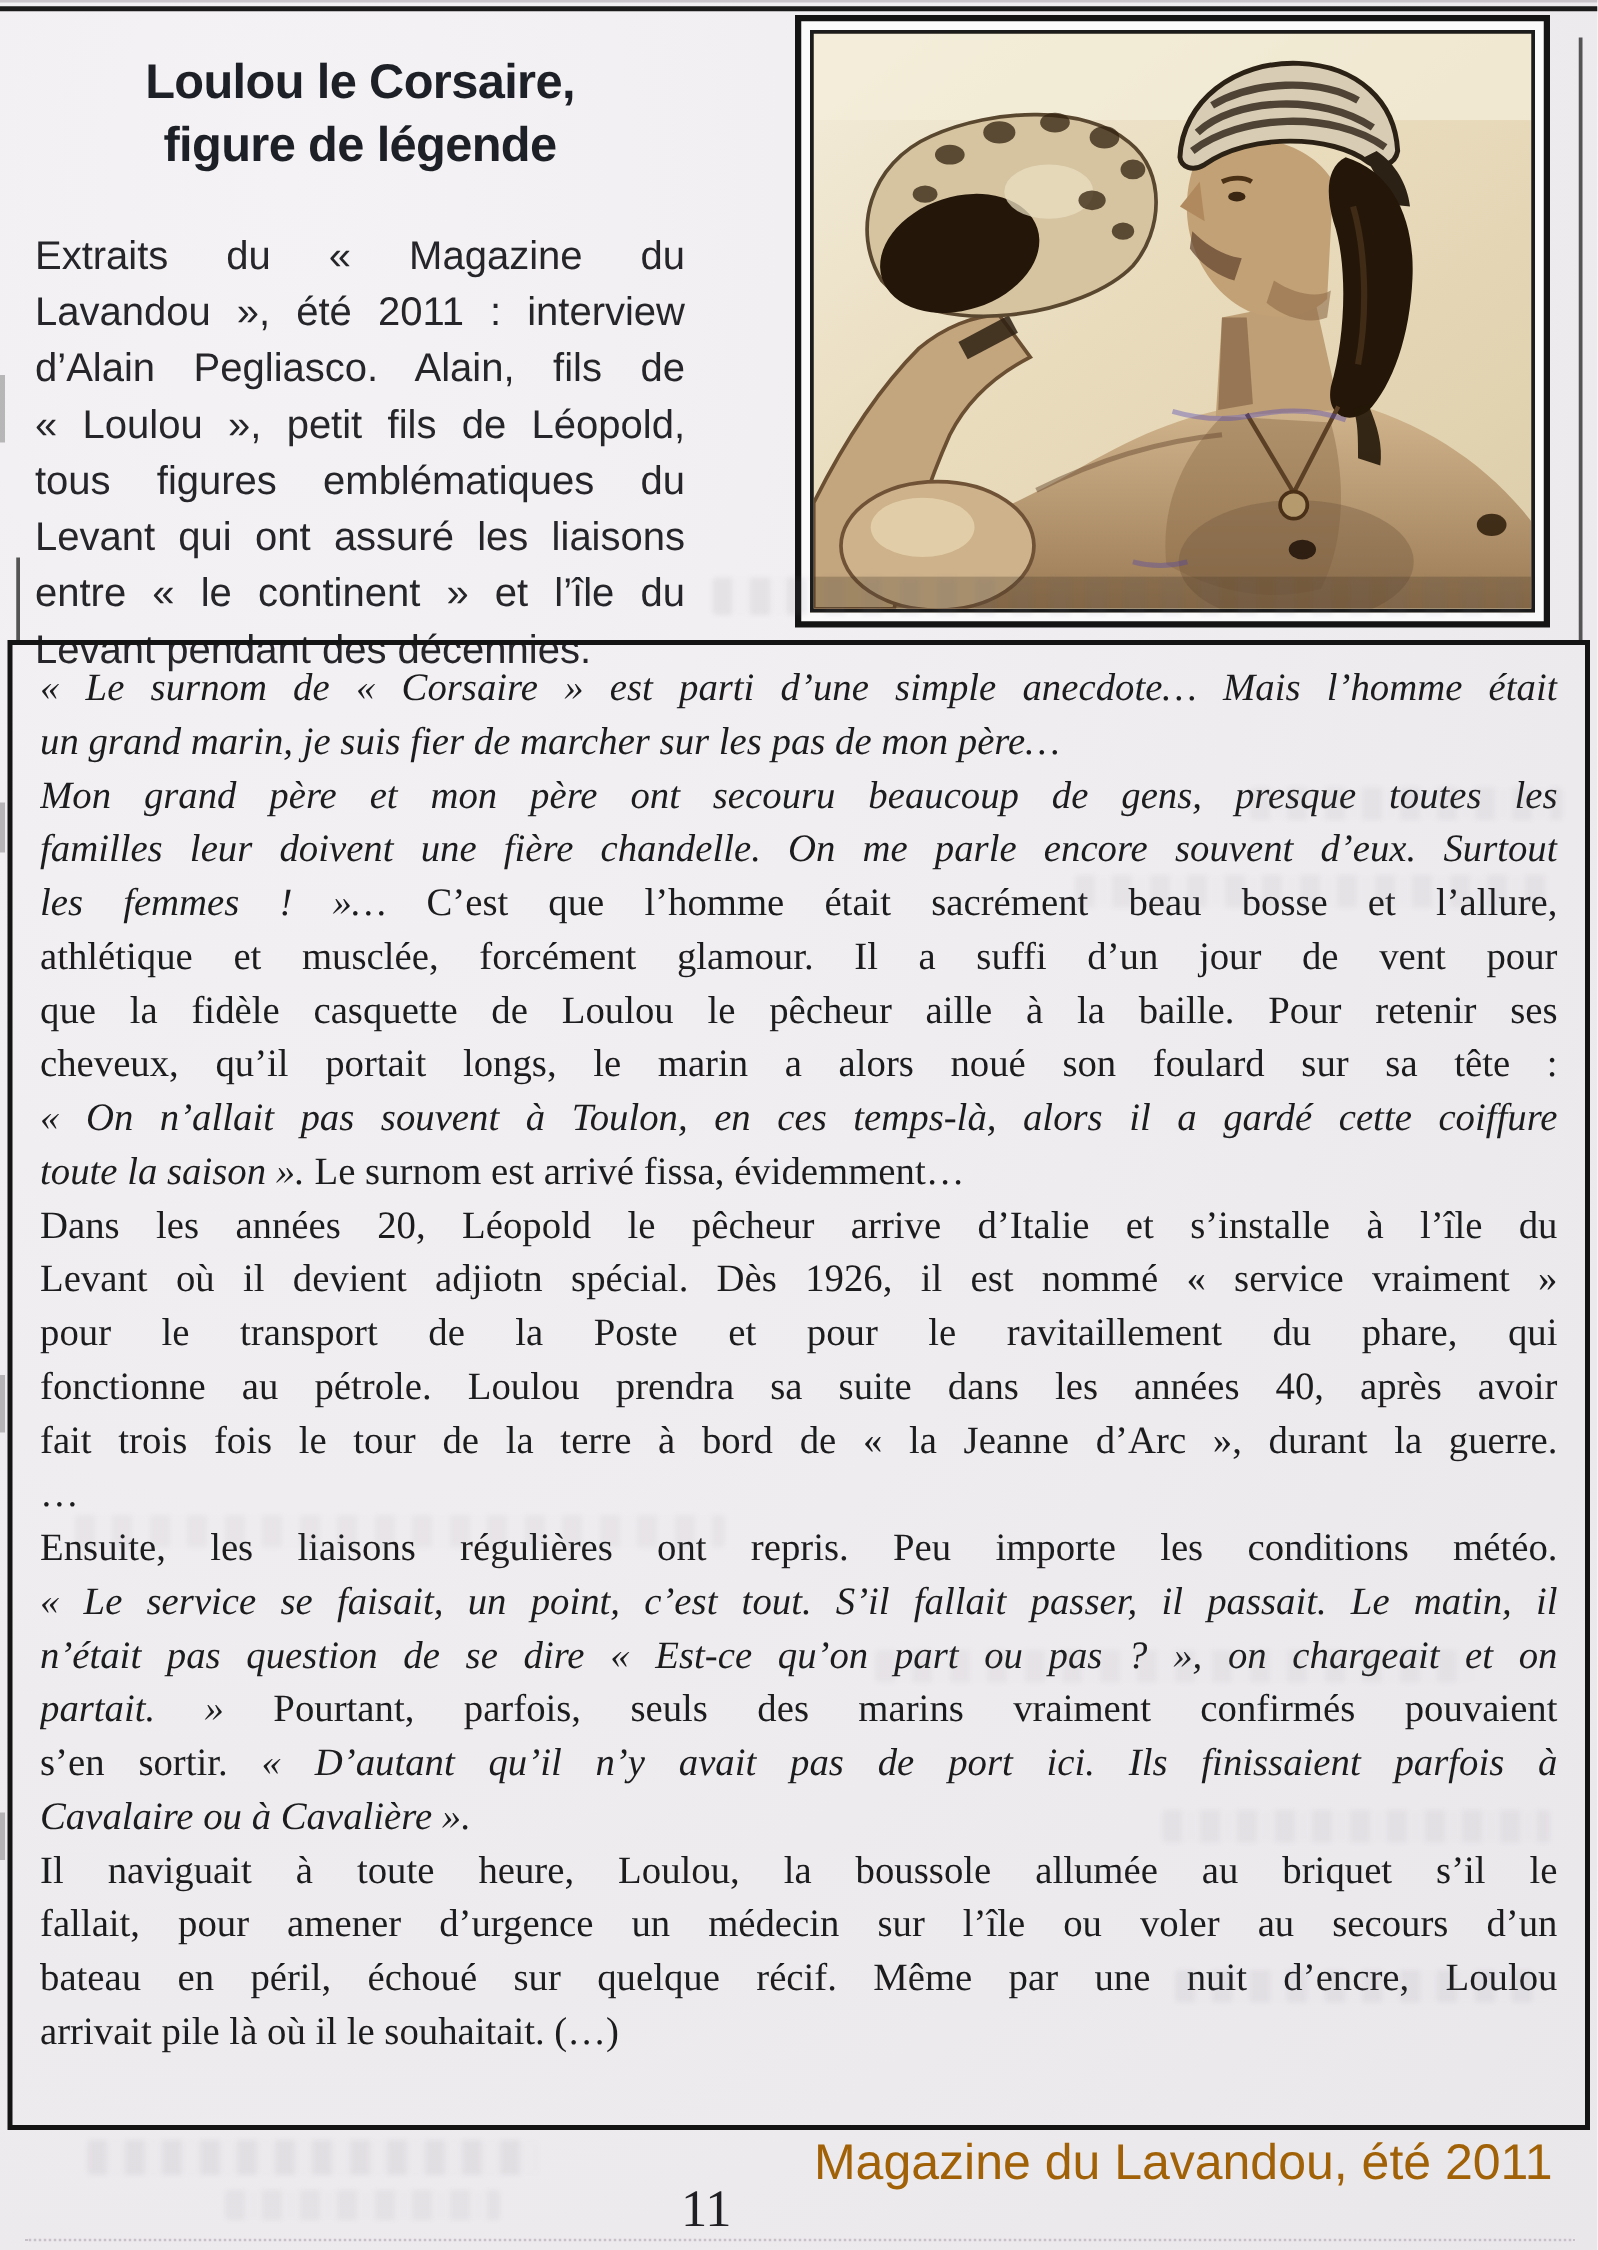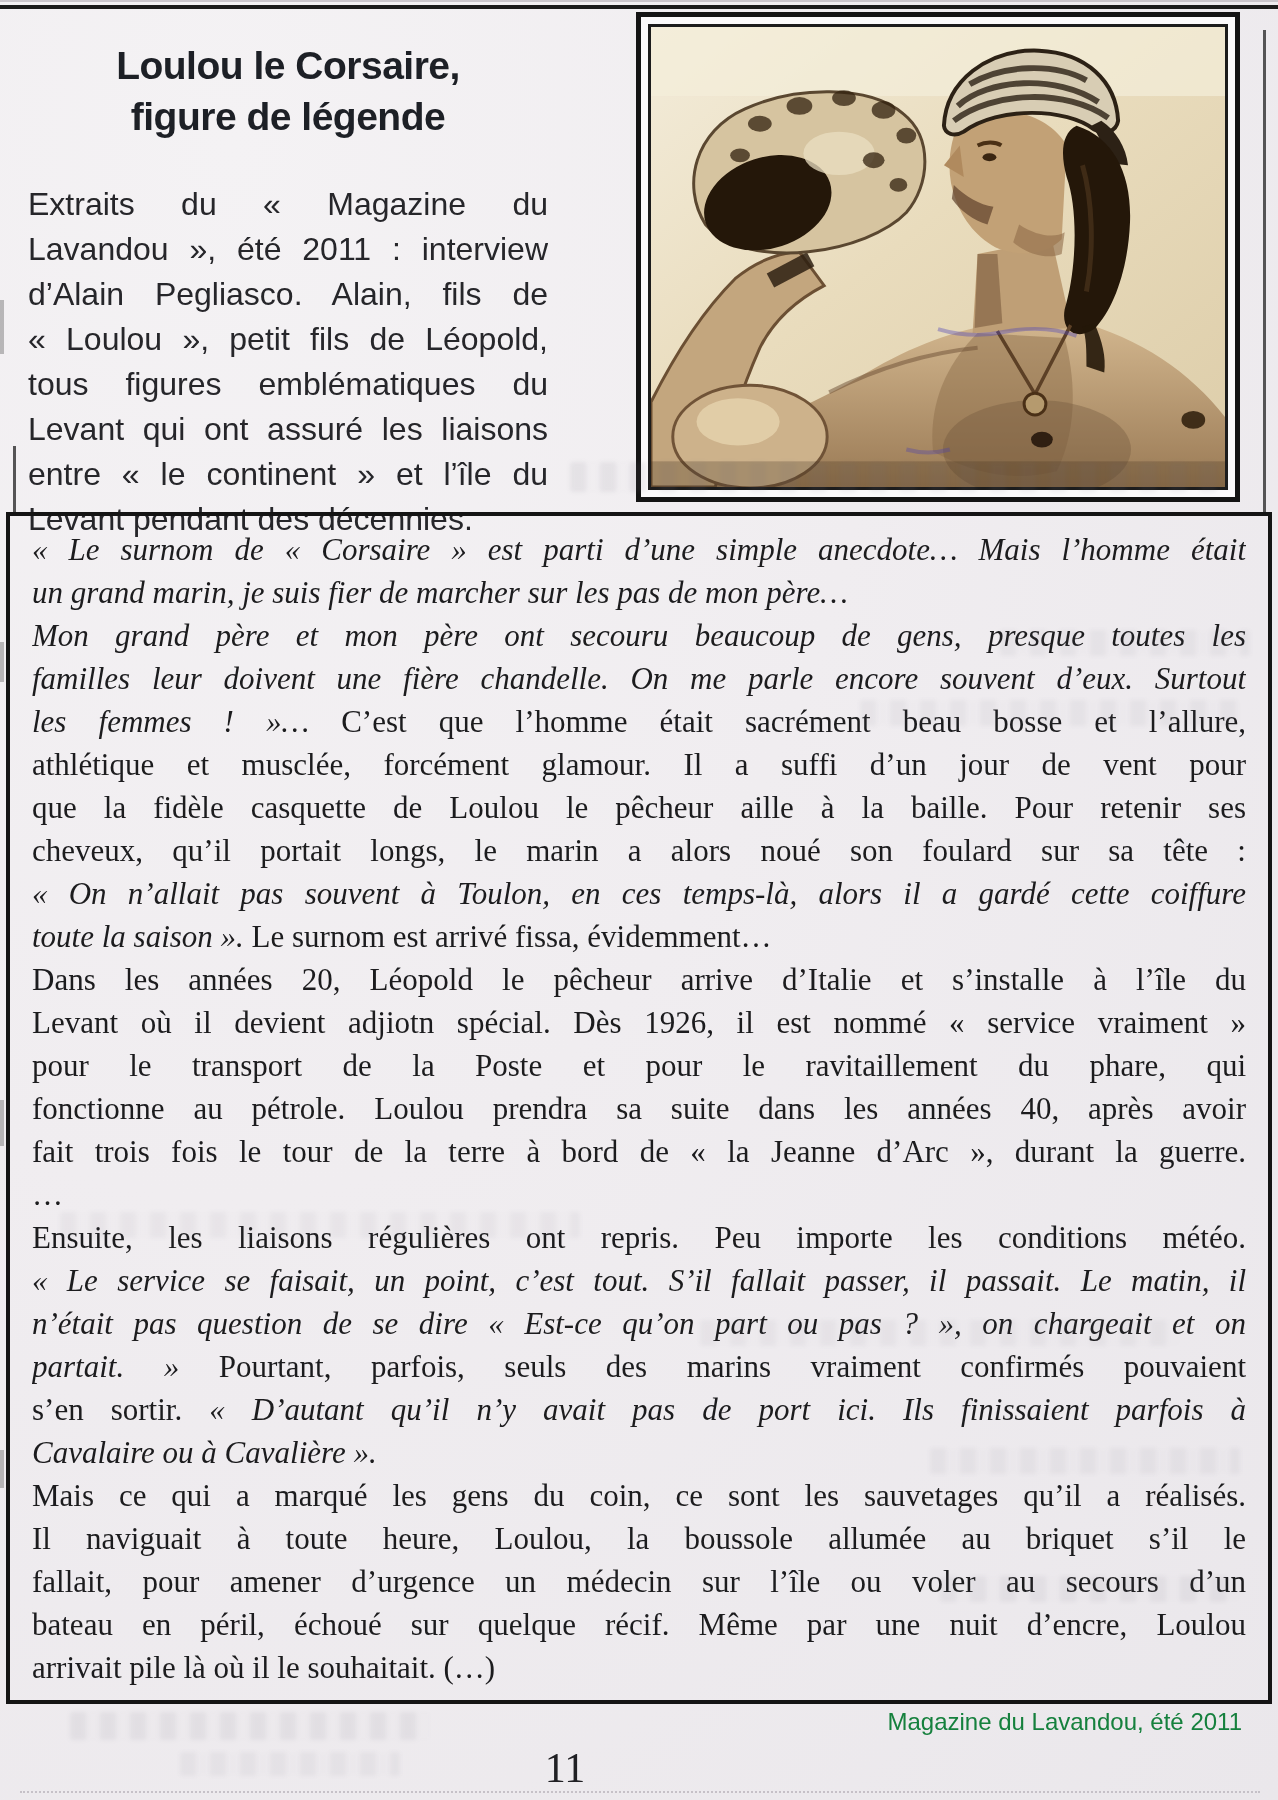--- a/index.html
+++ b/index.html
@@ -40,21 +40,21 @@
     left:6px;top:512px;width:1266px;height:1192px;box-sizing:border-box;
     border:4px solid var(--frame,#161616);
     padding:12px 22px 0 22px;
   }
   .aline{
     height:43px;line-height:43px;font-size:31px;overflow:hidden;
     font-family:"Liberation Serif", serif;color:#1c1c1e;
   }
   .aline .it{font-style:italic;}
 
-  .credit{left:0;top:1708px;width:1242px;text-align:right;font-size:24px;color:#15803d;}
+  .credit{left:0;top:1708px;width:1242px;text-align:right;font-size:40px;color:#a16207;}
   .page-number{
     left:0;top:1744px;width:1130px;text-align:center;
     font-family:Liberation Serif, serif;font-size:42px;color:#202024;
   }
 
   
   .ghost{
     position:absolute;border-radius:3px;filter:blur(2px);
     background:repeating-linear-gradient(90deg, rgba(110,108,122,.18) 0 16px, rgba(110,108,122,.02) 16px 30px);
   }
@@ -178,21 +178,20 @@
     <div class="aline j"><span>pour le transport de la Poste et pour le ravitaillement du phare, qui</span></div>
     <div class="aline j"><span>fonctionne au pétrole. Loulou prendra sa suite dans les années 40, après avoir</span></div>
     <div class="aline j"><span>fait trois fois le tour de la terre à bord de « la Jeanne d’Arc », durant la guerre.</span></div>
     <div class="aline"><span>…</span></div>
     <div class="aline j"><span>Ensuite, les liaisons régulières ont repris. Peu importe les conditions météo.</span></div>
     <div class="aline j"><span class="it">« Le service se faisait, un point, c’est tout. S’il fallait passer, il passait. Le matin, il</span></div>
     <div class="aline j"><span class="it">n’était pas question de se dire « Est-ce qu’on part ou pas ? », on chargeait et on</span></div>
     <div class="aline j"><span class="it">partait. » </span><span>Pourtant, parfois, seuls des marins vraiment confirmés pouvaient</span></div>
     <div class="aline j"><span>s’en sortir. </span><span class="it">« D’autant qu’il n’y avait pas de port ici. Ils finissaient parfois à</span></div>
     <div class="aline"><span class="it">Cavalaire ou à Cavalière ».</span></div>
-    <div class="aline j"><span>Mais ce qui a marqué les gens du coin, ce sont les sauvetages qu’il a réalisés.</span></div>
     <div class="aline j"><span>Il naviguait à toute heure, Loulou, la boussole allumée au briquet s’il le</span></div>
     <div class="aline j"><span>fallait, pour amener d’urgence un médecin sur l’île ou voler au secours d’un</span></div>
     <div class="aline j"><span>bateau en péril, échoué sur quelque récif. Même par une nuit d’encre, Loulou</span></div>
     <div class="aline"><span>arrivait pile là où il le souhaitait. (…)</span></div>
   </section>
 
 <div class="abs credit">Magazine du Lavandou, été 2011</div>
 <div class="abs page-number">11</div>
 <div class="abs bottom-line"></div>
 

